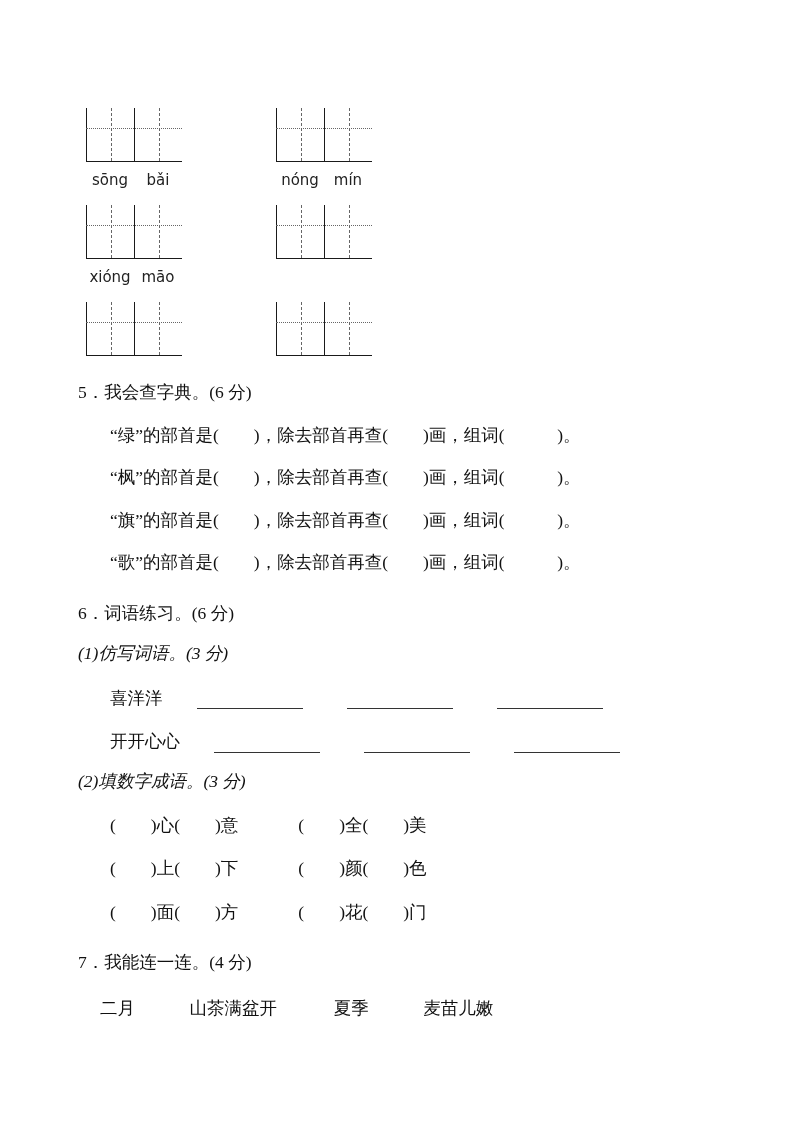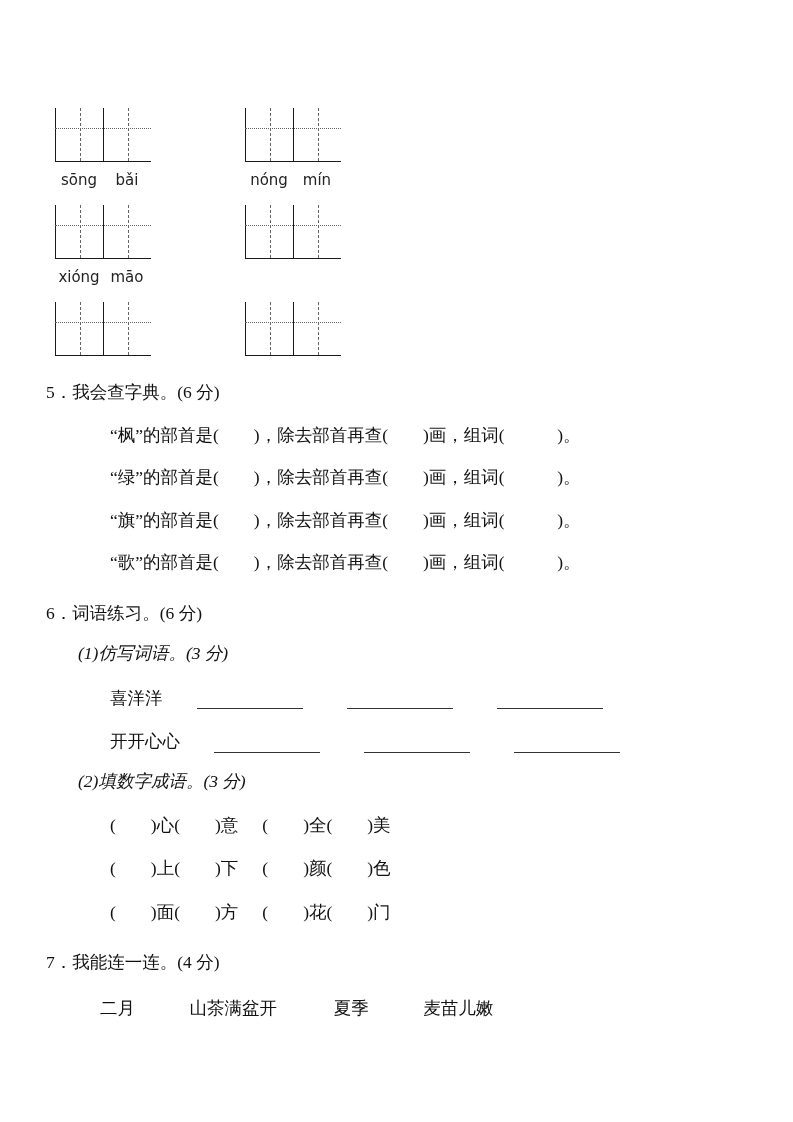--- a/index.html
+++ b/index.html
@@ -5,21 +5,21 @@
   * { margin:0; padding:0; box-sizing:border-box; }
   html, body { background:#ffffff; }
   body {
     width:793px; height:1122px; overflow:hidden;
     font-family:"Liberation Serif","DejaVu Serif",serif;
     color:#111111;
   }
   .page { padding-top:108px; }
 
   
-  .grid-row { display:flex; padding-left:55px; gap:94px; margin-bottom:16px; }
+  .grid-row { display:flex; padding-left:86px; gap:94px; margin-bottom:16px; }
   .grid-row.no-labels { margin-bottom:24px; }
   .grid-unit { width:96px; }
   .grid-set {
     position:relative; display:flex; width:96px; height:54px;
     border-bottom:1.6px solid #1a1a1a;
   }
   .gcell { position:relative; flex:1 1 50%; border-left:1px solid #1a1a1a; }
   .gcell:last-child { border-right:1px solid #1a1a1a; }
   .gcell::after {
     content:""; position:absolute; top:0; bottom:0; left:50%; width:0;
@@ -30,30 +30,30 @@
     border-top:1px dotted #666;
   }
   .pinyin-label {
     display:flex; margin-top:9px;
     font-family:"DejaVu Sans","Liberation Sans",sans-serif;
     font-size:15px; color:#222;
   }
   .pinyin-label span { width:48px; text-align:center; }
 
   
-  .sec-title { font-size:17.5px; line-height:1.4; margin:26px 0 0 46px; font-weight:normal; }
+  .sec-title { font-size:17.5px; line-height:1.4; margin:26px 0 0 78px; font-weight:normal; }
   .sec-title.first { margin-top:22px; }
   .sub-title { font-size:17.5px; line-height:1.4; margin:16px 0 0 78px;font-style:italic; }
   .q-line  { font-size:17.5px; line-height:1.4; margin:18px 0 0 110px; }
 
   .fill-line { display:flex; align-items:center; margin:21px 0 0 110px; font-size:17.5px; line-height:1.3; }
   .fill-line .prompt { margin-right:34px; }
   .blank { width:106px; height:22px; border-bottom:1.2px solid #333; margin-right:44px; }
 
-  .idiom-line { display:flex; gap:24px; margin:19px 0 0 110px; font-size:17.5px; line-height:1.4; }
+  .idiom-line { display:flex; gap:60px; margin:19px 0 0 110px; font-size:17.5px; line-height:1.4; }
 
   .match-row { margin:21px 0 0 100px; font-size:17.5px; line-height:1.4; }
   .match-row span { display:inline-block; }
   .match-row .c1 { width:85px; }
   .match-row .c2 { width:140px; }
   .match-row .c3 { width:85px; }
 </style>
 </head>
 <body>
 
@@ -120,22 +120,22 @@
           <div class="gcell"></div>
           <div class="gcell"></div>
           <div class="hdot"></div>
         </div>
       </div>
     </div>
   </section>
 
   <section>
     <h2 class="sec-title first">5．我会查字典。(6 分)</h2>
+    <p class="q-line">“绿”的部首是(　　)，除去部首再查(　　)画，组词(　　　)。</p>
     <p class="q-line">“枫”的部首是(　　)，除去部首再查(　　)画，组词(　　　)。</p>
-    <p class="q-line">“绿”的部首是(　　)，除去部首再查(　　)画，组词(　　　)。</p>
     <p class="q-line">“旗”的部首是(　　)，除去部首再查(　　)画，组词(　　　)。</p>
     <p class="q-line">“歌”的部首是(　　)，除去部首再查(　　)画，组词(　　　)。</p>
   </section>
 
   <section>
     <h2 class="sec-title">6．词语练习。(6 分)</h2>
 
     <p class="sub-title">(1)仿写词语。(3 分)</p>
 
     <div class="fill-line">

